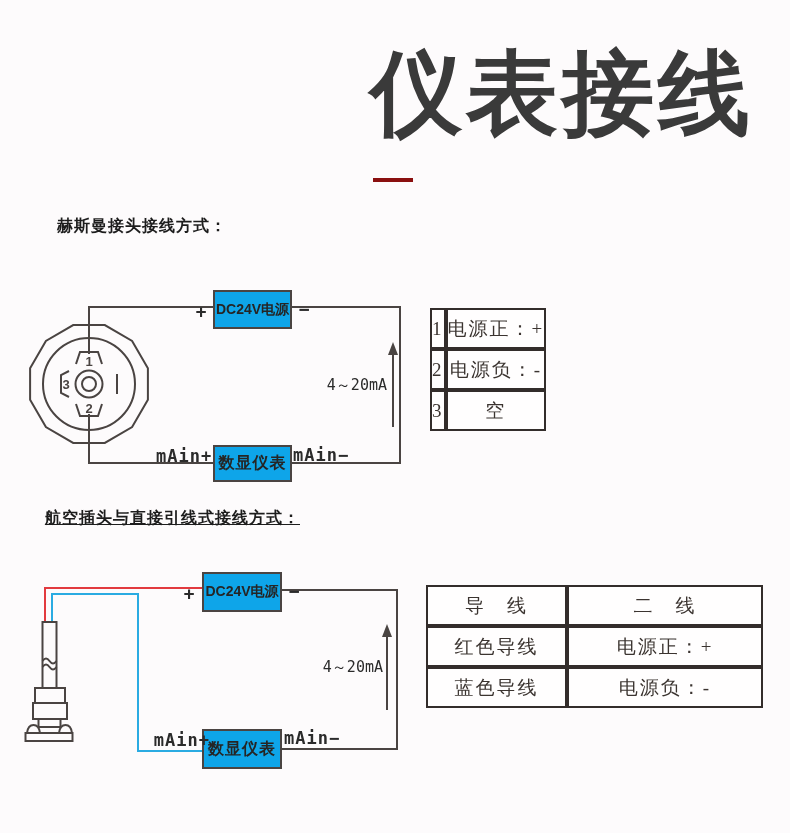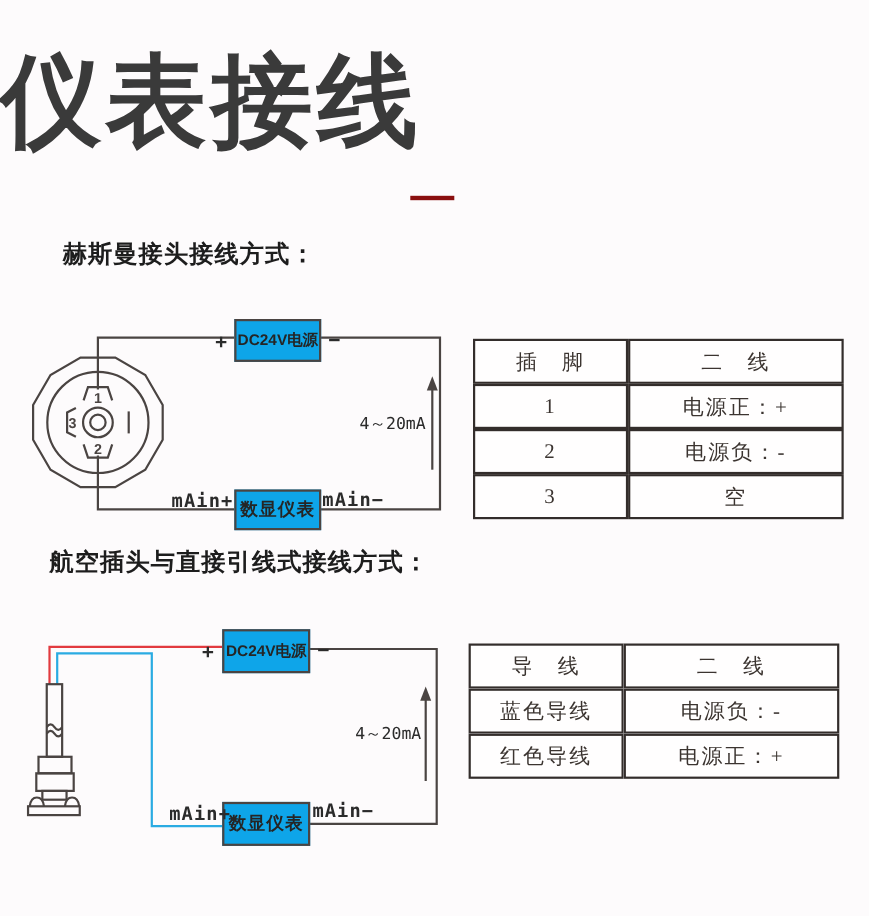--- a/index.html
+++ b/index.html
@@ -12,33 +12,33 @@
     --bg:#fdfbfc;
   }
   html,body{margin:0;padding:0;}
   body{background:#ffffff;font-family:"Liberation Sans",sans-serif;}
   .canvas{
     position:relative;width:790px;height:833px;background:var(--bg);
     overflow:hidden;color:var(--text);
   }
   .page-title{
     position:absolute;left:0;top:38px;width:754px;height:110px;line-height:110px;
-    text-align:left;font-size:92px;font-weight:bold;letter-spacing:4px;
+    text-align:right;font-size:92px;font-weight:bold;letter-spacing:4px;
     color:var(--text);font-family:"Liberation Sans",sans-serif;
   }
   .title-underline{
     position:absolute;left:373px;top:178px;width:40px;height:4px;
     background:var(--accent-red);
   }
   .sec-heading{
-    position:absolute;font-size:22px;font-weight:bold;color:#1d1d1d;
+    position:absolute;font-size:16px;font-weight:bold;color:#1d1d1d;
     letter-spacing:1px;white-space:nowrap;
   }
   .sec-heading.s1{left:57px;top:216px;}
-  .sec-heading.s2{left:45px;top:496px;}
+  .sec-heading.s2{left:45px;top:508px;text-decoration:underline;}
   .diagram-svg{position:absolute;left:0;top:0;width:790px;height:833px;}
   .diagram-svg path,.diagram-svg polygon.outline,.diagram-svg circle,
   .diagram-svg rect,.diagram-svg line{
     fill:none;stroke:var(--line);stroke-width:2;
   }
   .diagram-svg .red{stroke:var(--wire-red);}
   .diagram-svg .blue{stroke:var(--wire-blue);}
   .diagram-svg .head{fill:var(--line);stroke:none;}
   .diagram-svg text{
     fill:var(--line);font-family:"Liberation Sans",sans-serif;
@@ -147,24 +147,20 @@
   <div class="comp-box power-box" style="left:202px;top:572px;width:76px;height:36px;">DC24V电源</div>
   <div class="comp-box meter-box" style="left:202px;top:729px;width:76px;height:36px;">数显仪表</div>
   <div class="sign" style="left:178px;top:584px;">+</div>
   <div class="sign" style="left:283px;top:582px;">−</div>
   <div class="io-label ra" style="left:152px;top:730px;width:58px;">mAin+</div>
   <div class="io-label" style="left:284px;top:728px;">mAin−</div>
   <div class="current-label" style="left:308px;top:658px;width:75px;">4～20mA</div>
 
   <table class="wiring-table t1">
     <tbody>
-        <tr>
-      <th class="c1">插　脚</th>
-      <th class="c2">二　线</th>
-    </tr>
     <tr>
       <td>1</td>
       <td>电源正：+</td>
     </tr>
     <tr>
       <td>2</td>
       <td>电源负：-</td>
     </tr>
     <tr>
       <td>3</td>
@@ -173,23 +169,23 @@
   </tbody>
     </table>
 
   <table class="wiring-table t2">
     <tbody>
         <tr>
       <th class="c1">导　线</th>
       <th class="c2">二　线</th>
     </tr>
     <tr>
+      <td>红色导线</td>
+      <td>电源正：+</td>
+    </tr>
+    <tr>
       <td>蓝色导线</td>
       <td>电源负：-</td>
-    </tr>
-    <tr>
-      <td>红色导线</td>
-      <td>电源正：+</td>
     </tr>
   </tbody>
     </table>
 
 </div>
 
 </body></html>

